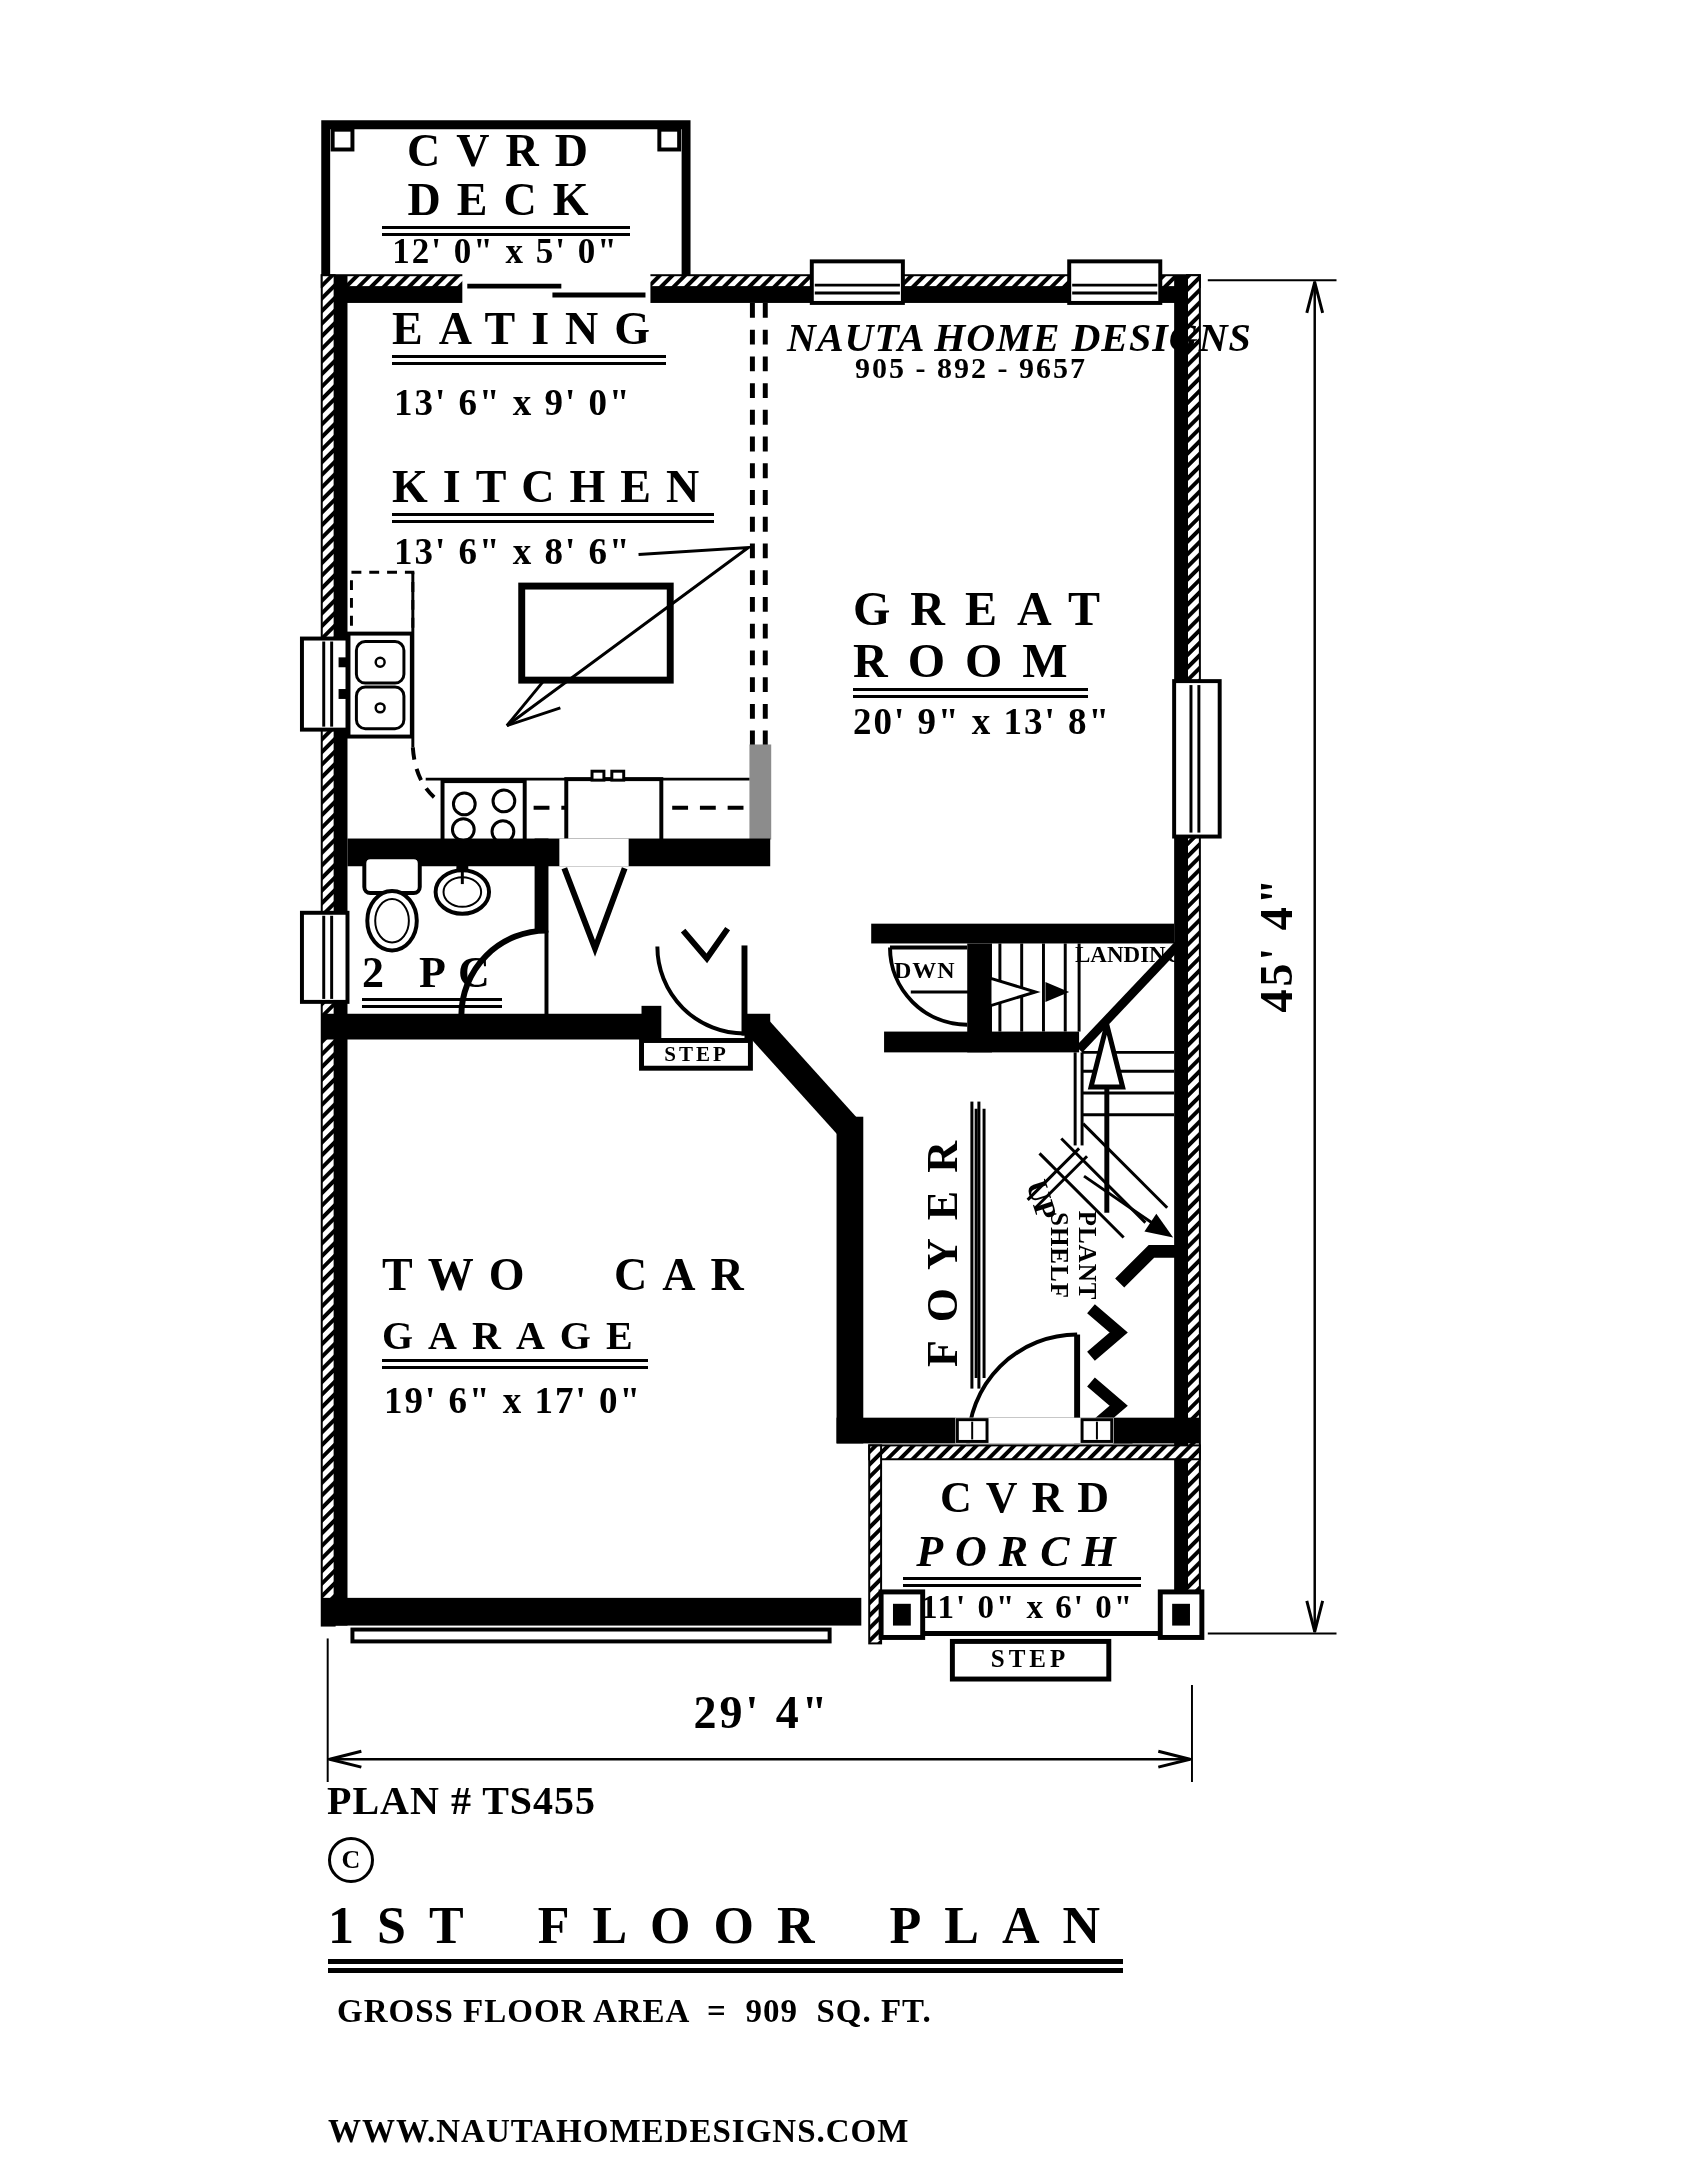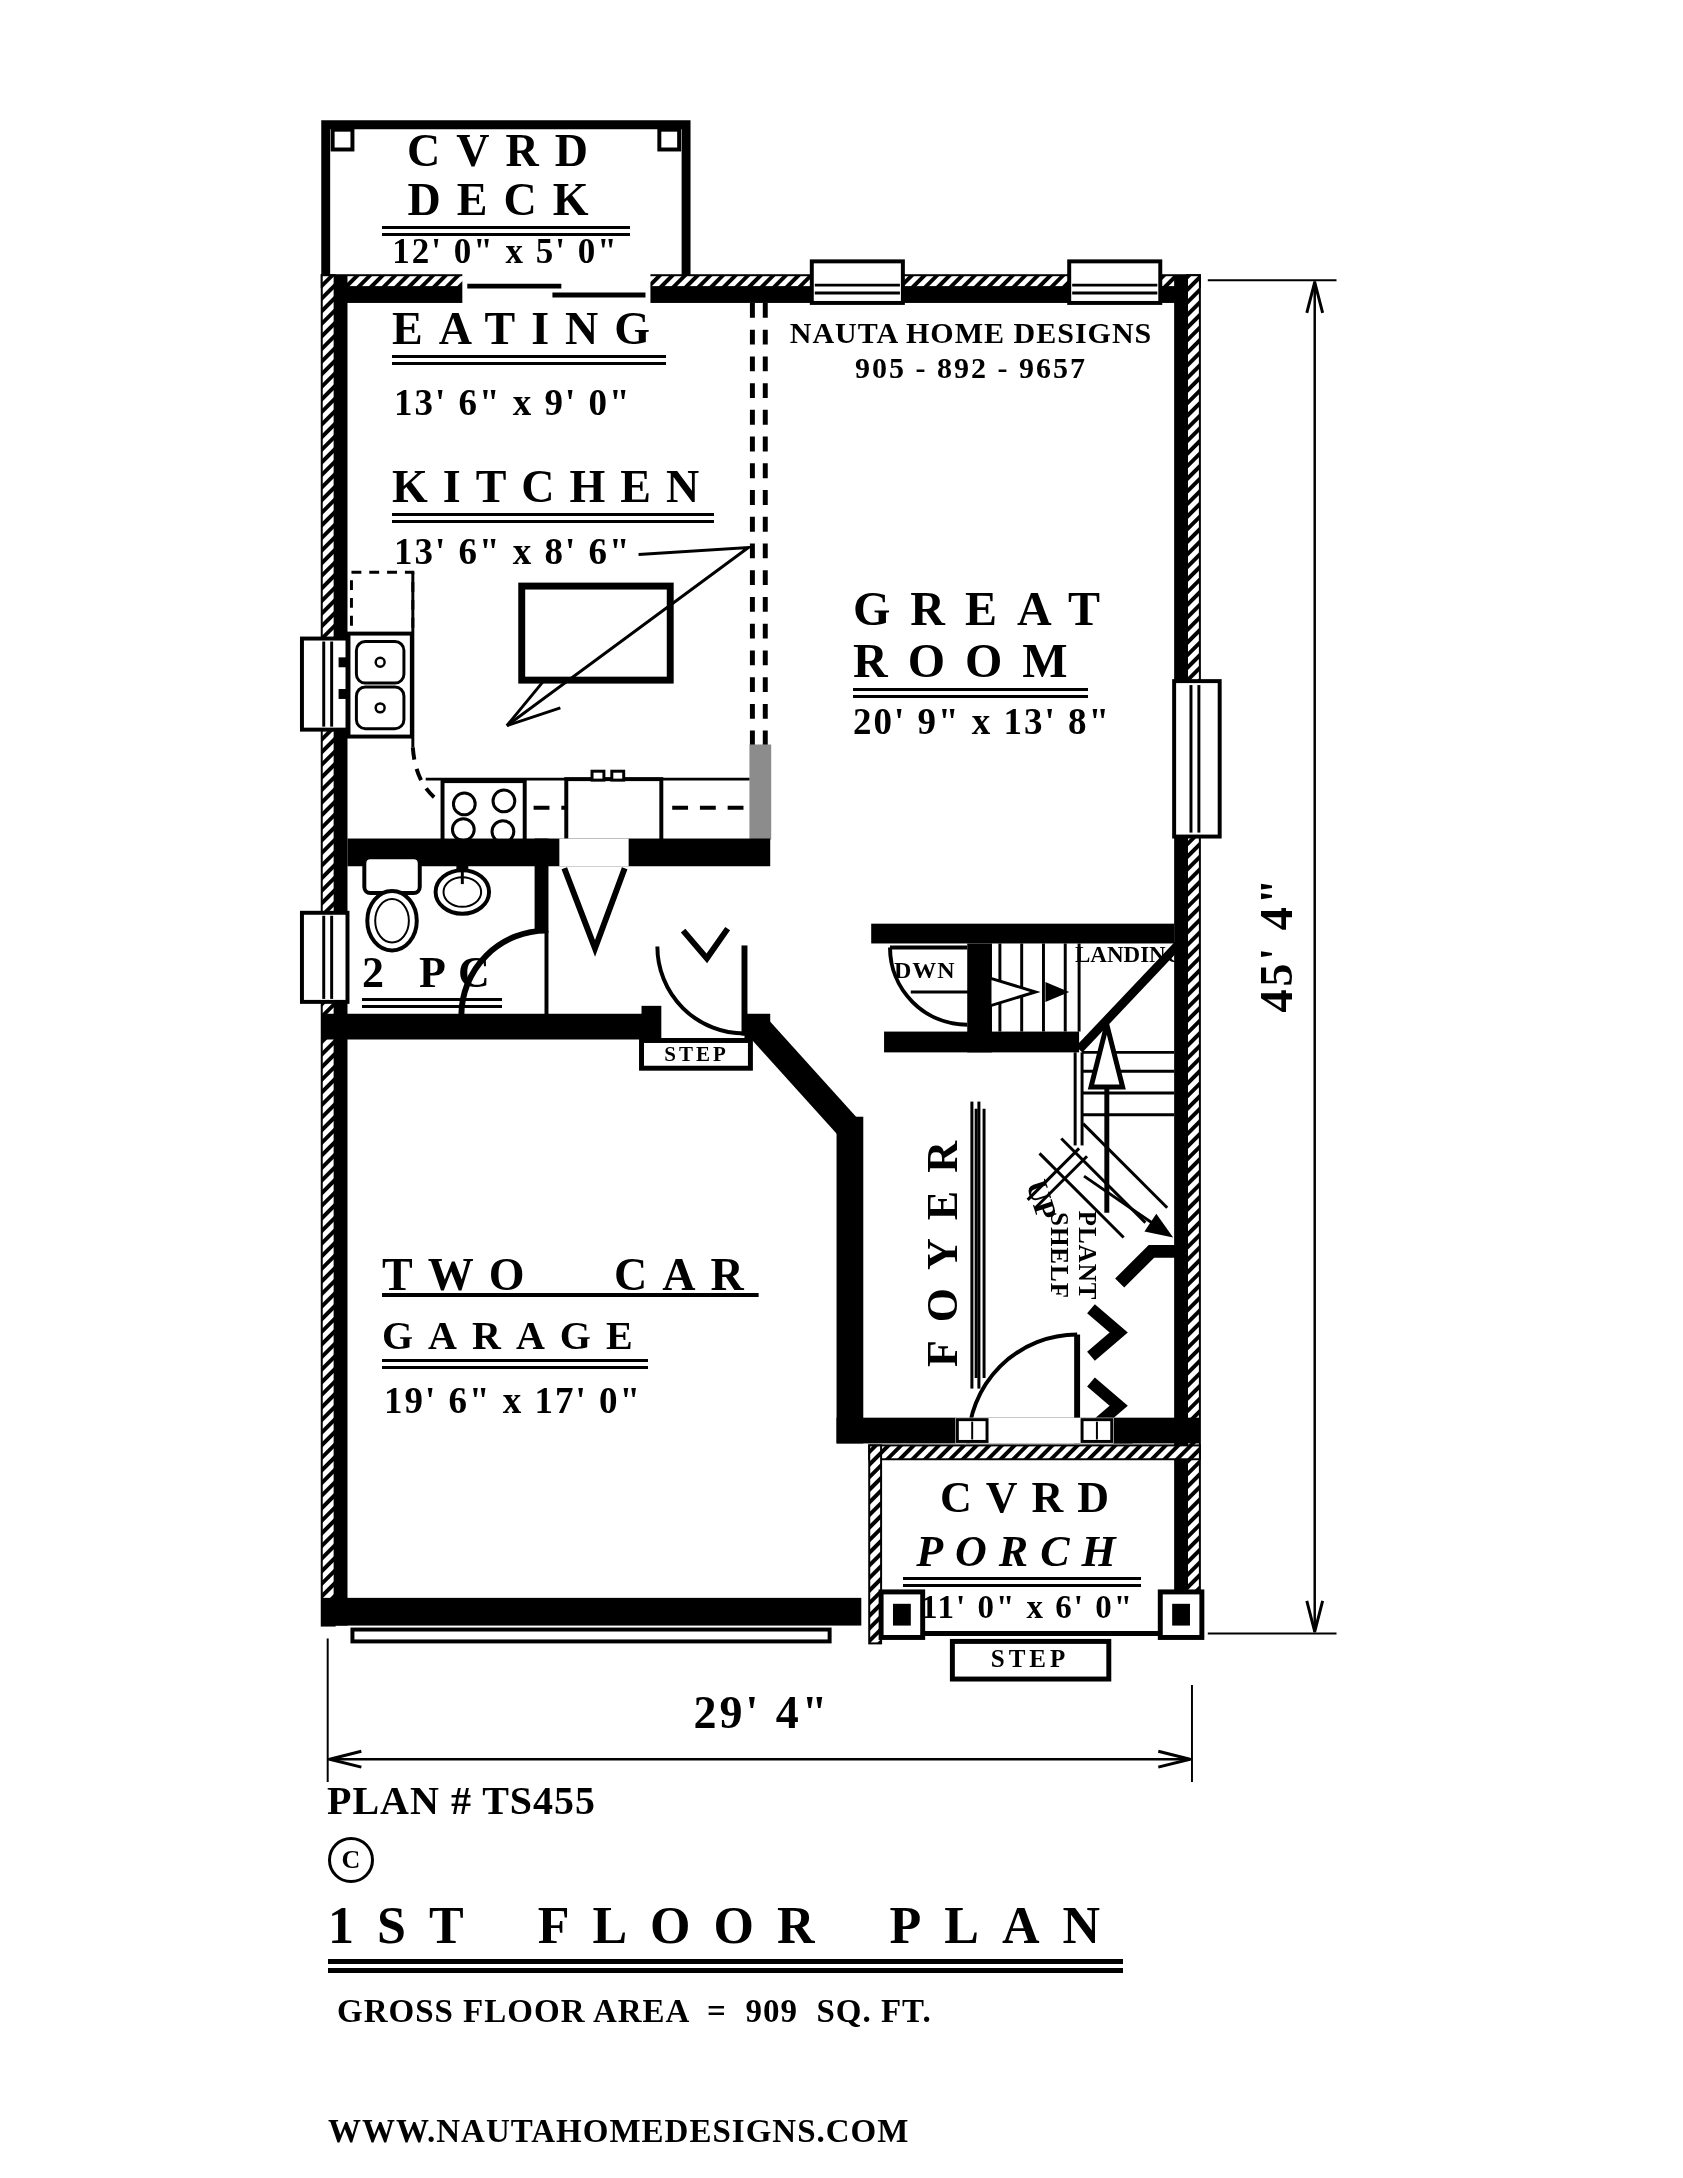--- a/index.html
+++ b/index.html
@@ -258,40 +258,40 @@
   </g>
 </svg>
 
   <div class="lbl ctr rm" style="left:372px;top:127px;width:267px;letter-spacing:16px;">CVRD</div>
   <div class="lbl ctr rm under" style="left:382px;top:176px;width:248px;letter-spacing:16px;">DECK</div>
   <div class="lbl ctr" style="left:372px;top:234px;width:267px;font-size:35px;letter-spacing:2px;">12' 0" x 5' 0"</div>
 
   <div class="lbl rm under" style="left:392px;top:305px;letter-spacing:16px;">EATING</div>
   <div class="lbl dimtxt" style="left:394px;top:384px;">13' 6" x 9' 0"</div>
 
-  <div class="lbl ctr" style="left:787px;top:317px;width:368px;font-size:30px;letter-spacing:1px;">NAUTA HOME DESIGNS</div>
+  <div class="lbl ctr" style="left:787px;top:317px;width:368px;font-size:40px;letter-spacing:1px;font-style:italic;">NAUTA HOME DESIGNS</div>
   <div class="lbl ctr" style="left:787px;top:352px;width:368px;font-size:30px;letter-spacing:2px;">905 - 892 - 9657</div>
 
   <div class="lbl rm under" style="left:392px;top:463px;letter-spacing:15px;">KITCHEN</div>
   <div class="lbl dimtxt" style="left:394px;top:533px;">13' 6" x 8' 6"</div>
 
   <div class="lbl" style="left:853px;top:584px;font-size:48px;letter-spacing:20px;">GREAT</div>
   <div class="lbl under" style="left:853px;top:636px;font-size:48px;letter-spacing:20px;">ROOM</div>
   <div class="lbl dimtxt" style="left:853px;top:703px;">20' 9" x 13' 8"</div>
 
   <div class="lbl under" style="left:362px;top:950px;font-size:44px;letter-spacing:12px;">2 PC</div>
 
   <div class="lbl small-lbl" style="left:894px;top:958px;">DWN</div>
   <div class="lbl" style="left:1075px;top:943px;font-size:23px;">LANDING</div>
   <div class="lbl" style="left:1022px;top:1184px;font-size:30px;transform:rotate(72deg);">UP</div>
   <div class="lbl ctr" style="left:1026px;top:1228px;width:95px;font-size:25px;letter-spacing:1px;transform:rotate(90deg);white-space:normal;line-height:1.1;">PLANT SHELF</div>
 
   <div class="lbl ctr" style="left:807px;top:1215px;width:287px;font-size:44px;letter-spacing:18px;transform:rotate(-90deg);border-bottom:10px double #000;padding-bottom:4px;">FOYER</div>
 
-  <div class="lbl rm" style="left:382px;top:1251px;letter-spacing:15px;word-spacing:48px;text-decoration:underline;">TWO CAR</div>
+  <div class="lbl rm" style="left:382px;top:1251px;letter-spacing:15px;word-spacing:48px;">TWO CAR</div>
   <div class="lbl under" style="left:382px;top:1315px;font-size:40px;letter-spacing:15px;">GARAGE</div>
   <div class="lbl dimtxt" style="left:384px;top:1382px;">19' 6" x 17' 0"</div>
 
   <div class="lbl ctr" style="left:863px;top:1475px;width:337px;font-size:44px;letter-spacing:14px;">CVRD</div>
   <div class="lbl ctr under" style="left:903px;top:1529px;width:238px;font-size:44px;letter-spacing:12px;font-style:italic;">PORCH</div>
   <div class="lbl ctr" style="left:863px;top:1590px;width:329px;font-size:33px;letter-spacing:2px;">11' 0" x 6' 0"</div>
 
   <div class="lbl ctr" style="left:642px;top:1043px;width:109px;font-size:21px;letter-spacing:3px;">STEP</div>
   <div class="lbl ctr" style="left:952px;top:1646px;width:156px;font-size:25px;letter-spacing:4px;">STEP</div>
 

